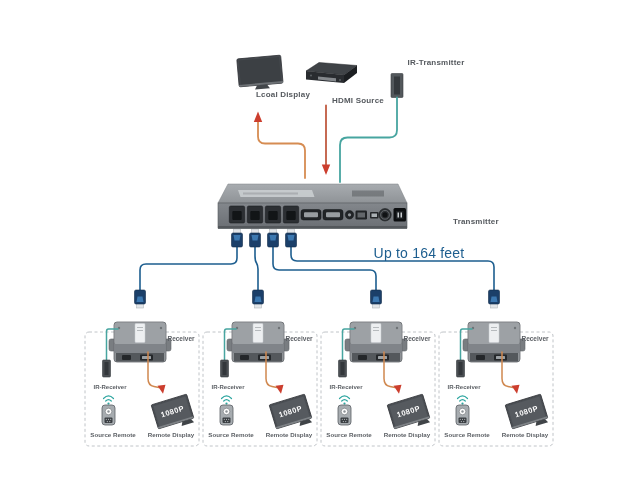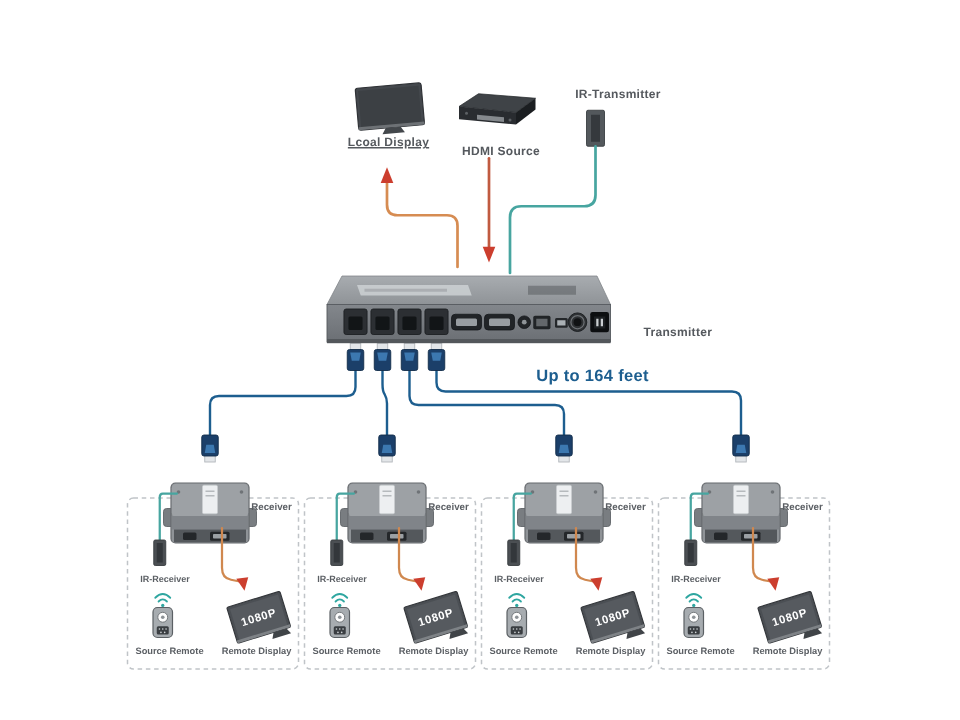--- a/index.html
+++ b/index.html
@@ -1,25 +1,25 @@
 <!DOCTYPE html>
 <html><head>
 <meta charset="utf-8">
 <style>
   html,body{margin:0;padding:0;background:#ffffff;}
   .canvas{position:relative;width:640px;height:480px;background:#ffffff;overflow:hidden;
           font-family:"Liberation Sans",sans-serif;}
   svg.gfx{position:absolute;left:0;top:0;}
   .lbl{position:absolute;color:#55595e;font-weight:600;white-space:nowrap;
-       transform:translateX(-50%);letter-spacing:.2px;}
-  .lbl-local{left:259px;top:90px;font-size:8px;text-decoration:underline;}
+       transform:translateX(-50%);letter-spacing:.2px;margin-left:24px;}
+  .lbl-local{left:259px;top:90px;font-size:8px;}
   .lbl-hdmi{left:334px;top:96px;font-size:8px;}
   .lbl-irtx{left:412px;top:58px;font-size:8px;}
   .lbl-tx{left:429px;top:217px;font-size:8px;transform:none;}
-  .lbl-feet{left:395px;top:245px;font-size:11px;font-weight:700;color:#1d5e8f;}
+  .lbl-feet{left:395px;top:245px;font-size:14px;font-weight:400;color:#1d5e8f;}
   .rx-group{position:absolute;top:332px;width:114px;height:114px;pointer-events:none;}
   .rx-group .glbl{position:absolute;transform:translateX(-50%);color:#5b5f64;
                   font-weight:600;white-space:nowrap;}
   .g-receiver{left:96px;top:3px;font-size:6.5px;}
   .g-ir{left:25px;top:52px;font-size:6px;}
   .g-sr{left:28px;top:99px;font-size:6.2px;}
   .g-rd{left:86px;top:99px;font-size:6.2px;}
   .g-badge{position:absolute;left:69px;top:67px;width:37px;height:25px;
            display:flex;align-items:center;justify-content:center;
            transform:rotate(-17deg);color:#ffffff;font-size:7.5px;font-weight:700;

